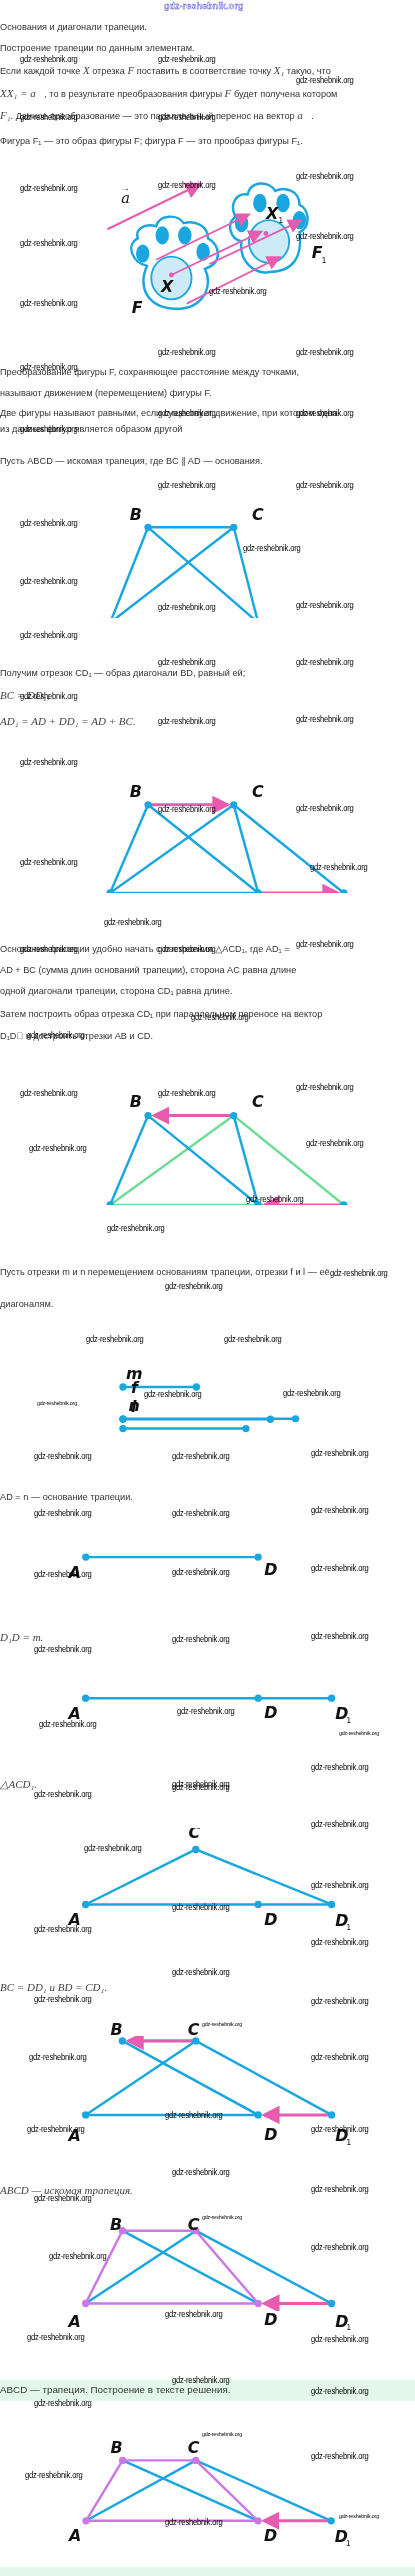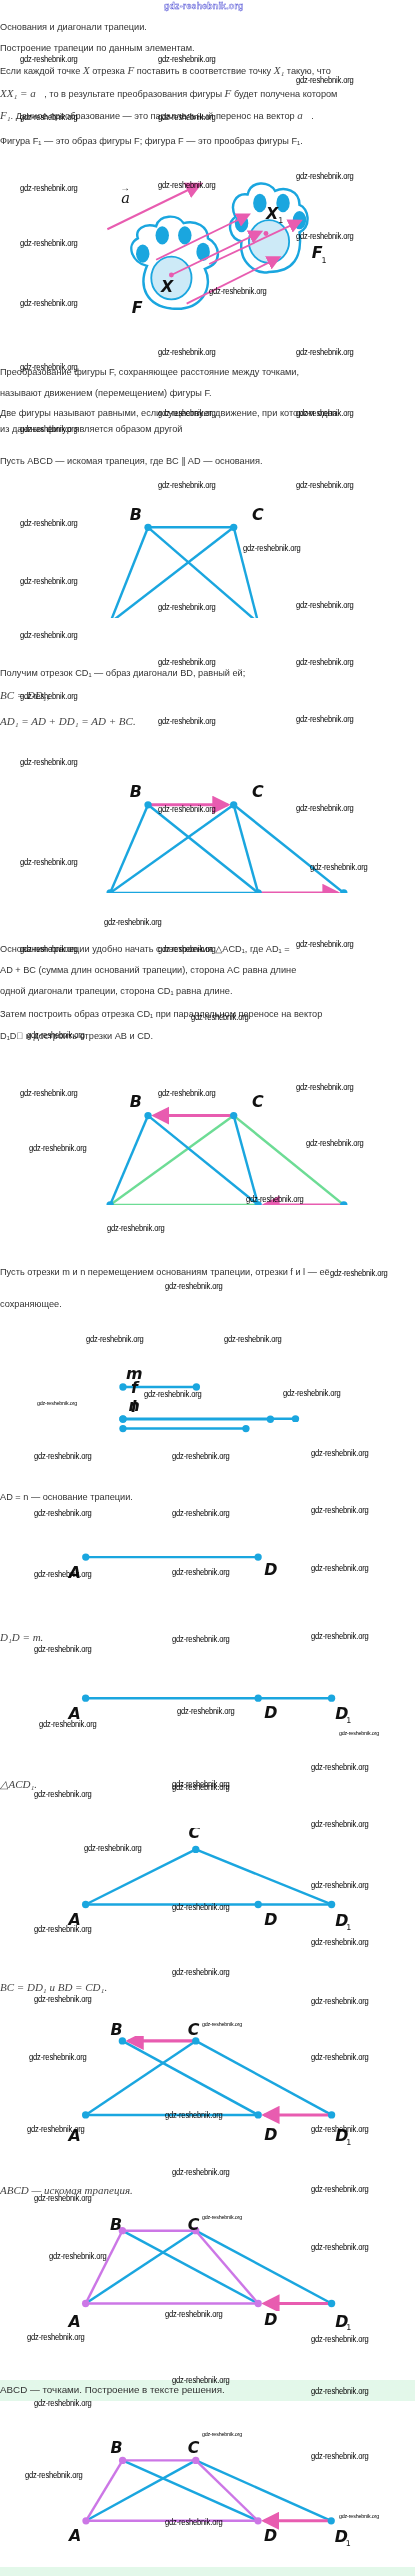--- a/index.html
+++ b/index.html
@@ -170,21 +170,21 @@
   </g>
   <text class="lbl" x="212" y="80">B</text>
   <text class="lbl" x="412" y="80">C</text>
   <text class="lbl" x="150" y="275">A</text>
   <text class="lbl" x="432" y="275">D</text>
   <text class="lbl" x="572" y="275">D</text>
   <text class="sub" x="590" y="282">1</text>
 </svg>
 
 <div class="txt" style="top:1267px">Пусть отрезки m и n перемещением основаниям трапеции, отрезки f и l — её</div>
-<div class="txt" style="top:1299px">сохраняющее.</div>
+<div class="txt" style="top:1299px">диагоналям.</div>
 
 <svg class="fig" style="top:1330px" width="416" height="92" viewBox="0 0 680 150">
   <g stroke="#1aa6df" stroke-width="4">
     <line x1="201" y1="93" x2="321" y2="93"></line>
     <line x1="201" y1="145" x2="483" y2="145"></line>
   </g>
   <g fill="#1aa6df">
     <circle cx="201" cy="93" r="6"></circle>
     <circle cx="321" cy="93" r="6"></circle>
     <circle cx="201" cy="145" r="6"></circle>
@@ -324,21 +324,21 @@
   <text class="lbl" x="307" y="38">C</text>
 </svg>
 <svg class="fig" style="top:2308px" width="416" height="31" viewBox="0 0 680 50">
   <text class="lbl" x="112" y="30">A</text>
   <text class="lbl" x="432" y="28">D</text>
   <text class="lbl" x="548" y="30">D</text>
   <text class="sub" x="566" y="36">1</text>
 </svg>
 
 <div class="answer-band"></div>
-<div class="txt" style="top:2384px; font-size:9.8px;">ABCD — точками. Построение в тексте решения.</div>
+<div class="txt" style="top:2384px; font-size:9.8px;">ABCD — трапеция. Построение в тексте решения.</div>
 
 <svg class="fig" style="top:2436px" width="416" height="122" viewBox="0 0 680 200">
   <defs>
     <marker id="ah6" markerWidth="6" markerHeight="6" refX="5" refY="3" orient="auto">
       <path d="M0,0 L6,3 L0,6 Z" fill="#e85cb0"></path>
     </marker>
   </defs>
   <g stroke="#1aa6df" stroke-width="4" fill="none">
     <line x1="140" y1="139" x2="320" y2="40"></line>
     <line x1="200" y1="40" x2="422" y2="139"></line>

